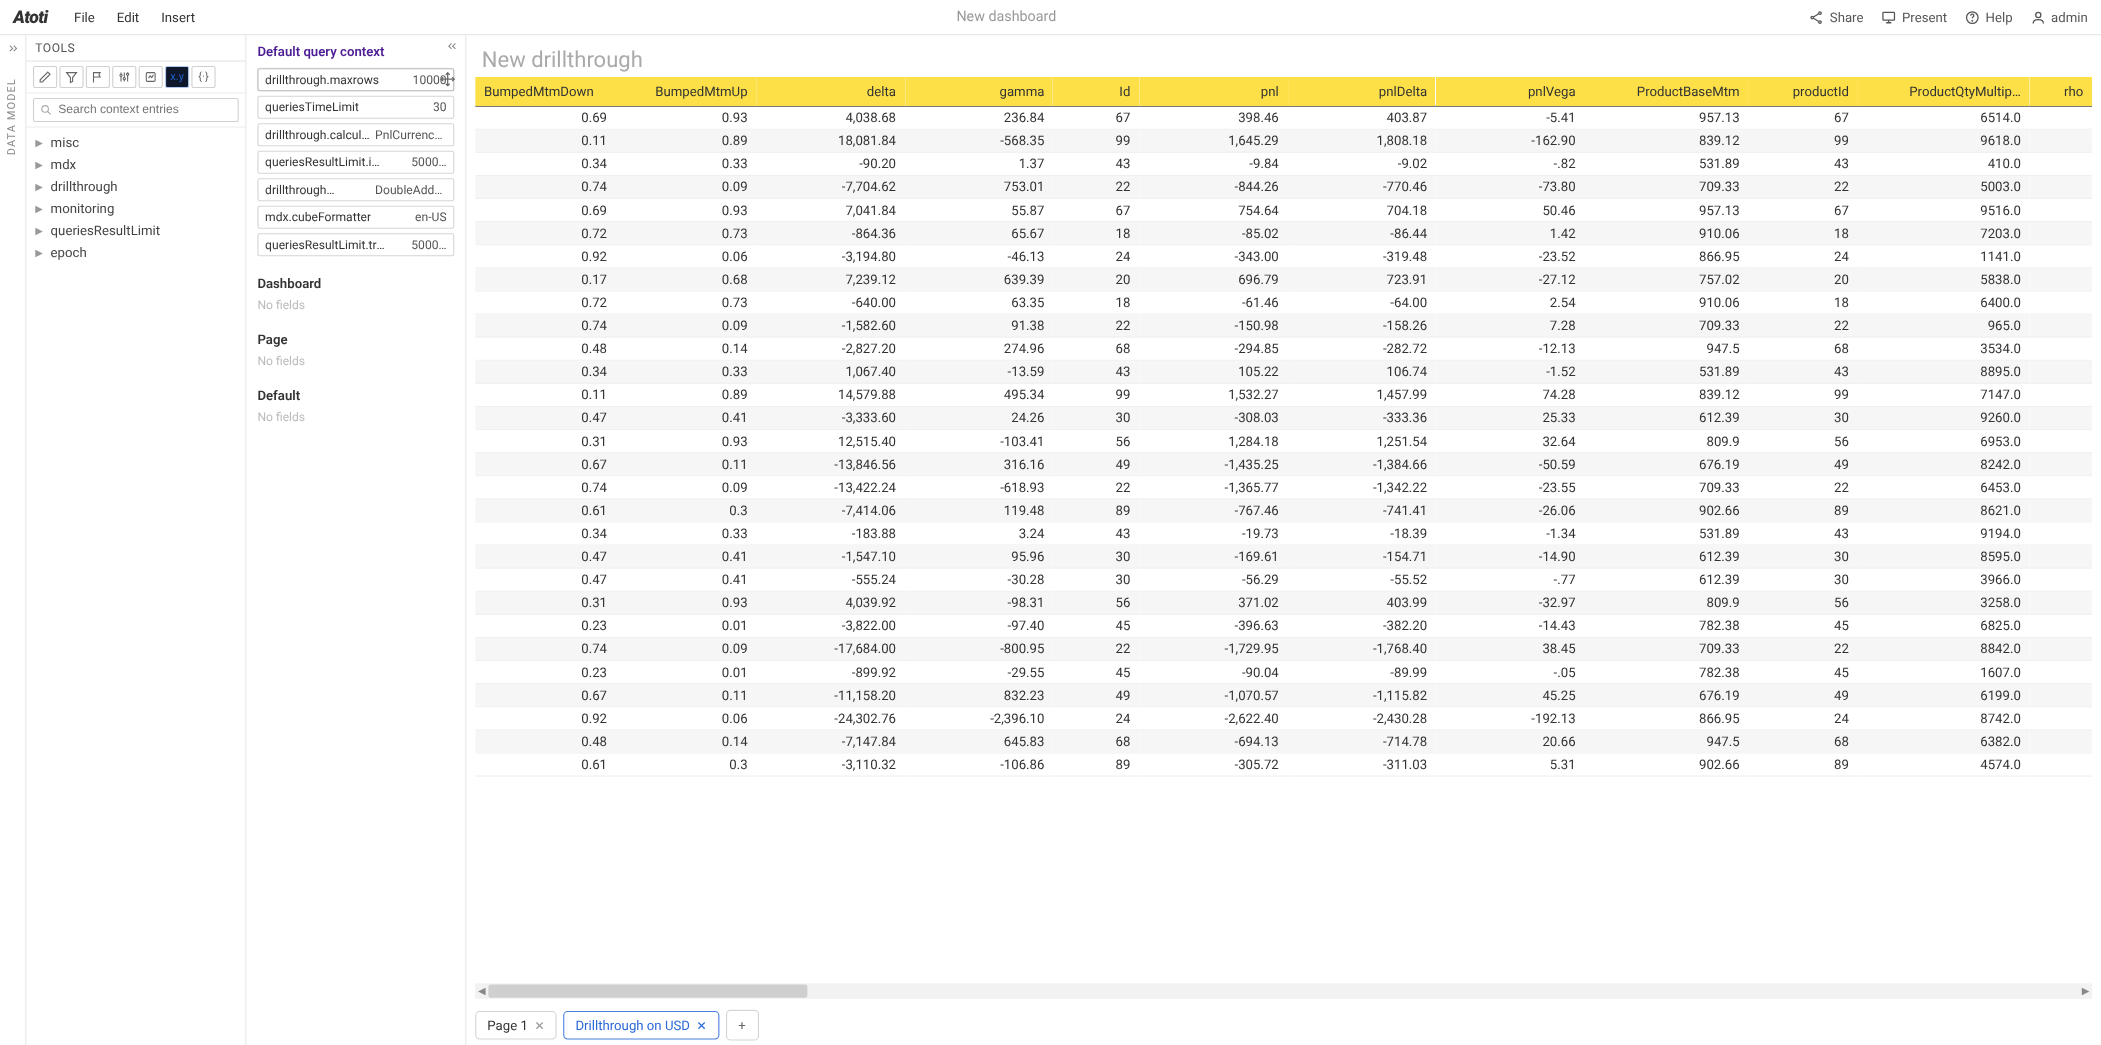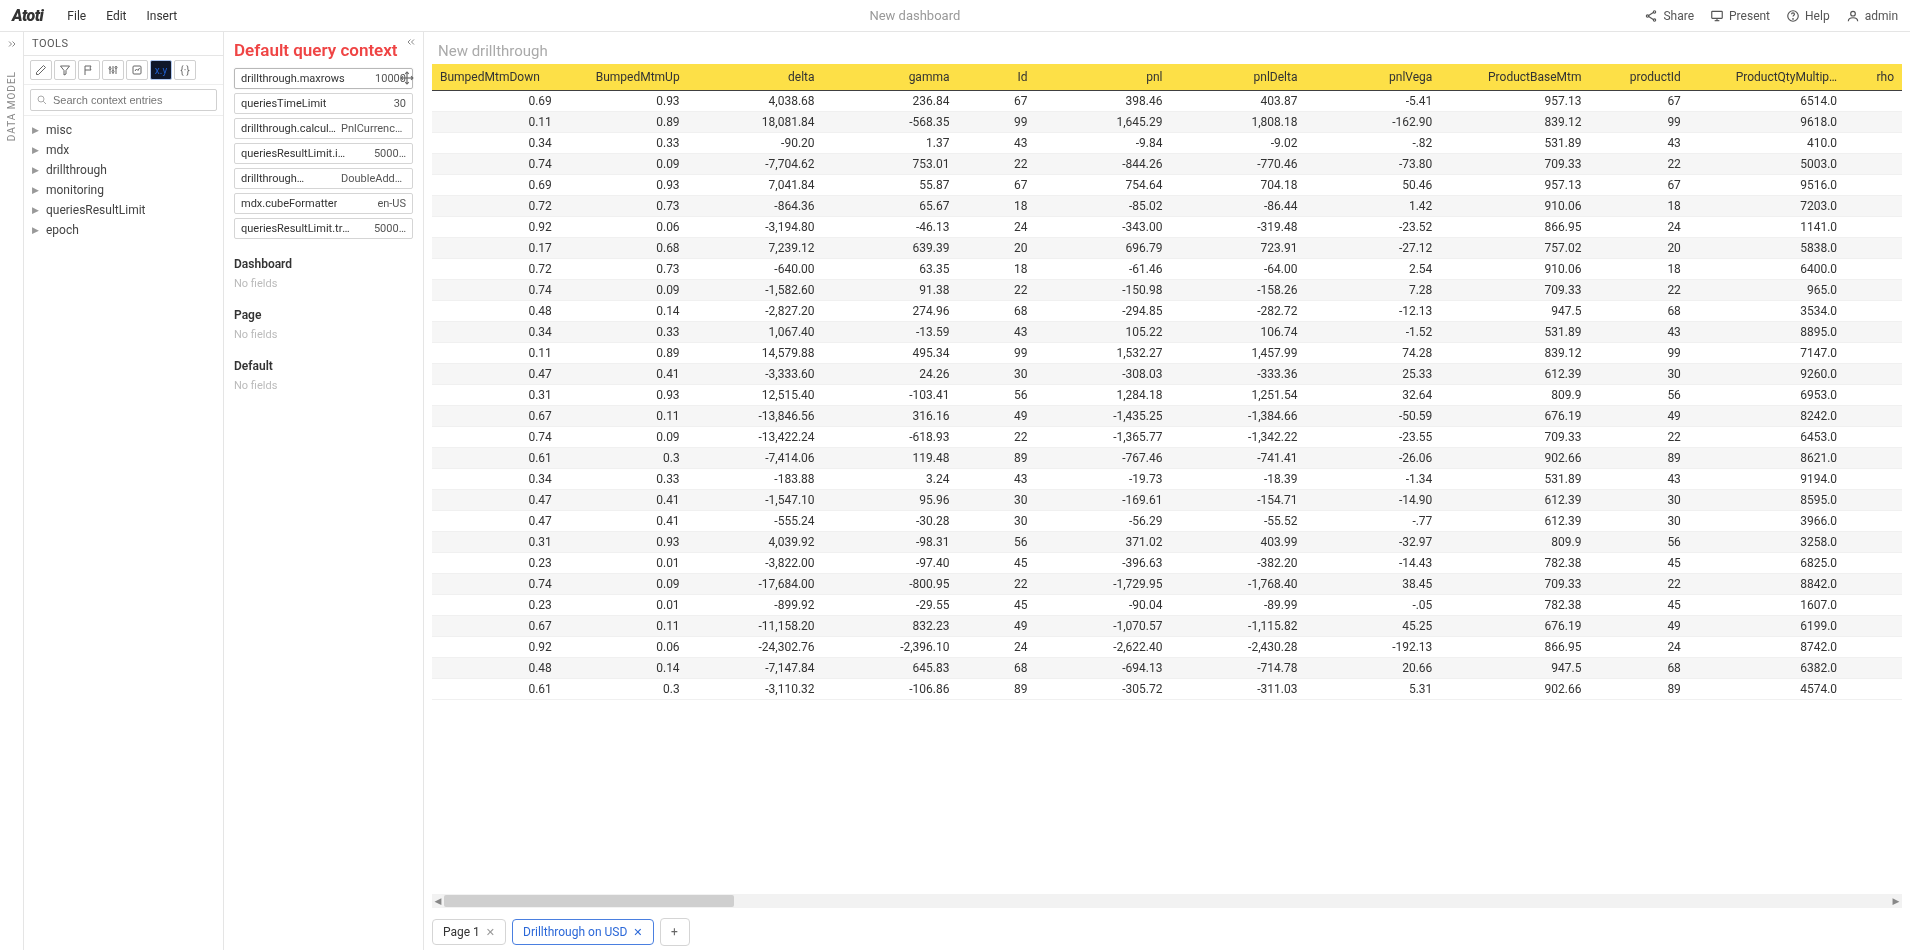--- a/index.html
+++ b/index.html
@@ -35,32 +35,32 @@
 .search-box input { width: 100%; padding: 4px 4px 4px 22px; border: 1px solid #d0d0d0; border-radius: 2px; font-size: 11px; color: #888; }
 .search-box .sicon { position: absolute; left: 12px; top: 9px; color: #aaa; }
 .tree { padding: 4px 0; }
 .tree-item { display: flex; align-items: center; padding: 3px 8px; cursor: pointer; color: #444; font-size: 12px; gap:4px;}
 .tree-caret { color: #999; font-size: 9px; width:10px; }
 
 
 .context-panel { width: 200px; border-right: 1px solid #e5e5e5; display: flex; flex-direction: column; padding: 0; position: relative; min-width: 200px;}
 .context-collapse { position: absolute; top: 4px; right: 6px; color: #888; cursor: pointer; }
 .context-section { padding: 8px 10px; }
-.context-heading { font-weight: 600; font-size: 17px; color: #ef4444; margin-bottom: 8px; }
+.context-heading { font-weight: 600; font-size: 12px; color: #4c1d95; margin-bottom: 8px; }
 .ctx-row { display: flex; justify-content: space-between; align-items: center; border: 1px solid #d5d5d5; border-radius: 2px; padding: 3px 6px; margin-bottom: 4px; font-size: 11px; background: #fff; cursor: pointer; position: relative; }
 .ctx-row .k { white-space: nowrap; overflow: hidden; text-overflow: ellipsis; max-width: 110px; color: #333;}
 .ctx-row .v { color: #555; white-space: nowrap; overflow:hidden; text-overflow:ellipsis; max-width:65px; text-align:right;}
 .ctx-row.highlight { border-color: #b8b8b8; box-shadow: 0 0 0 1px rgba(0,0,0,0.02); align-items: center; }
 .move-cursor { position: absolute; right: -2px; top: 2px; color: #888; }
 .section-label { font-weight: 600; margin-top: 18px; margin-bottom: 6px; color: #333; }
 .no-fields { color: #bbb; font-size: 11px; }
 
 
 .main { flex: 1; display: flex; flex-direction: column; min-width: 0; }
-.drill-title { padding: 10px 14px 4px; color: #aaa; font-size: 15px; }
+.drill-title { padding: 10px 14px 4px; color: #aaa; font-size: 20px; }
 .table-wrap { flex: 1; overflow: hidden; display: flex; flex-direction: column; padding: 0 8px; }
 .table-scroll { flex: 1; overflow: hidden; position: relative; }
 table { border-collapse: collapse; width: 100%; table-layout: fixed; }
 th, td { padding: 3px 8px; font-size: 12px; text-align: right; border-bottom: 1px solid #f0f0f0; white-space: nowrap; overflow: hidden; text-overflow: ellipsis; }
 th { font-weight: 400; color: #333; border-bottom: 1px solid #404040; padding-top:6px; padding-bottom:6px; background:#fde047; position:sticky; top:0; }
 tbody tr:nth-child(even) td { background: #f6f6f6; }
 
 
 .hscroll { height: 14px; background: #f2f2f2; position: relative; margin: 2px 0 6px; }
 .hscroll .thumb { position: absolute; left: 12px; top: 1px; height: 12px; width: 290px; background: #cfcfcf; border-radius: 2px; }

